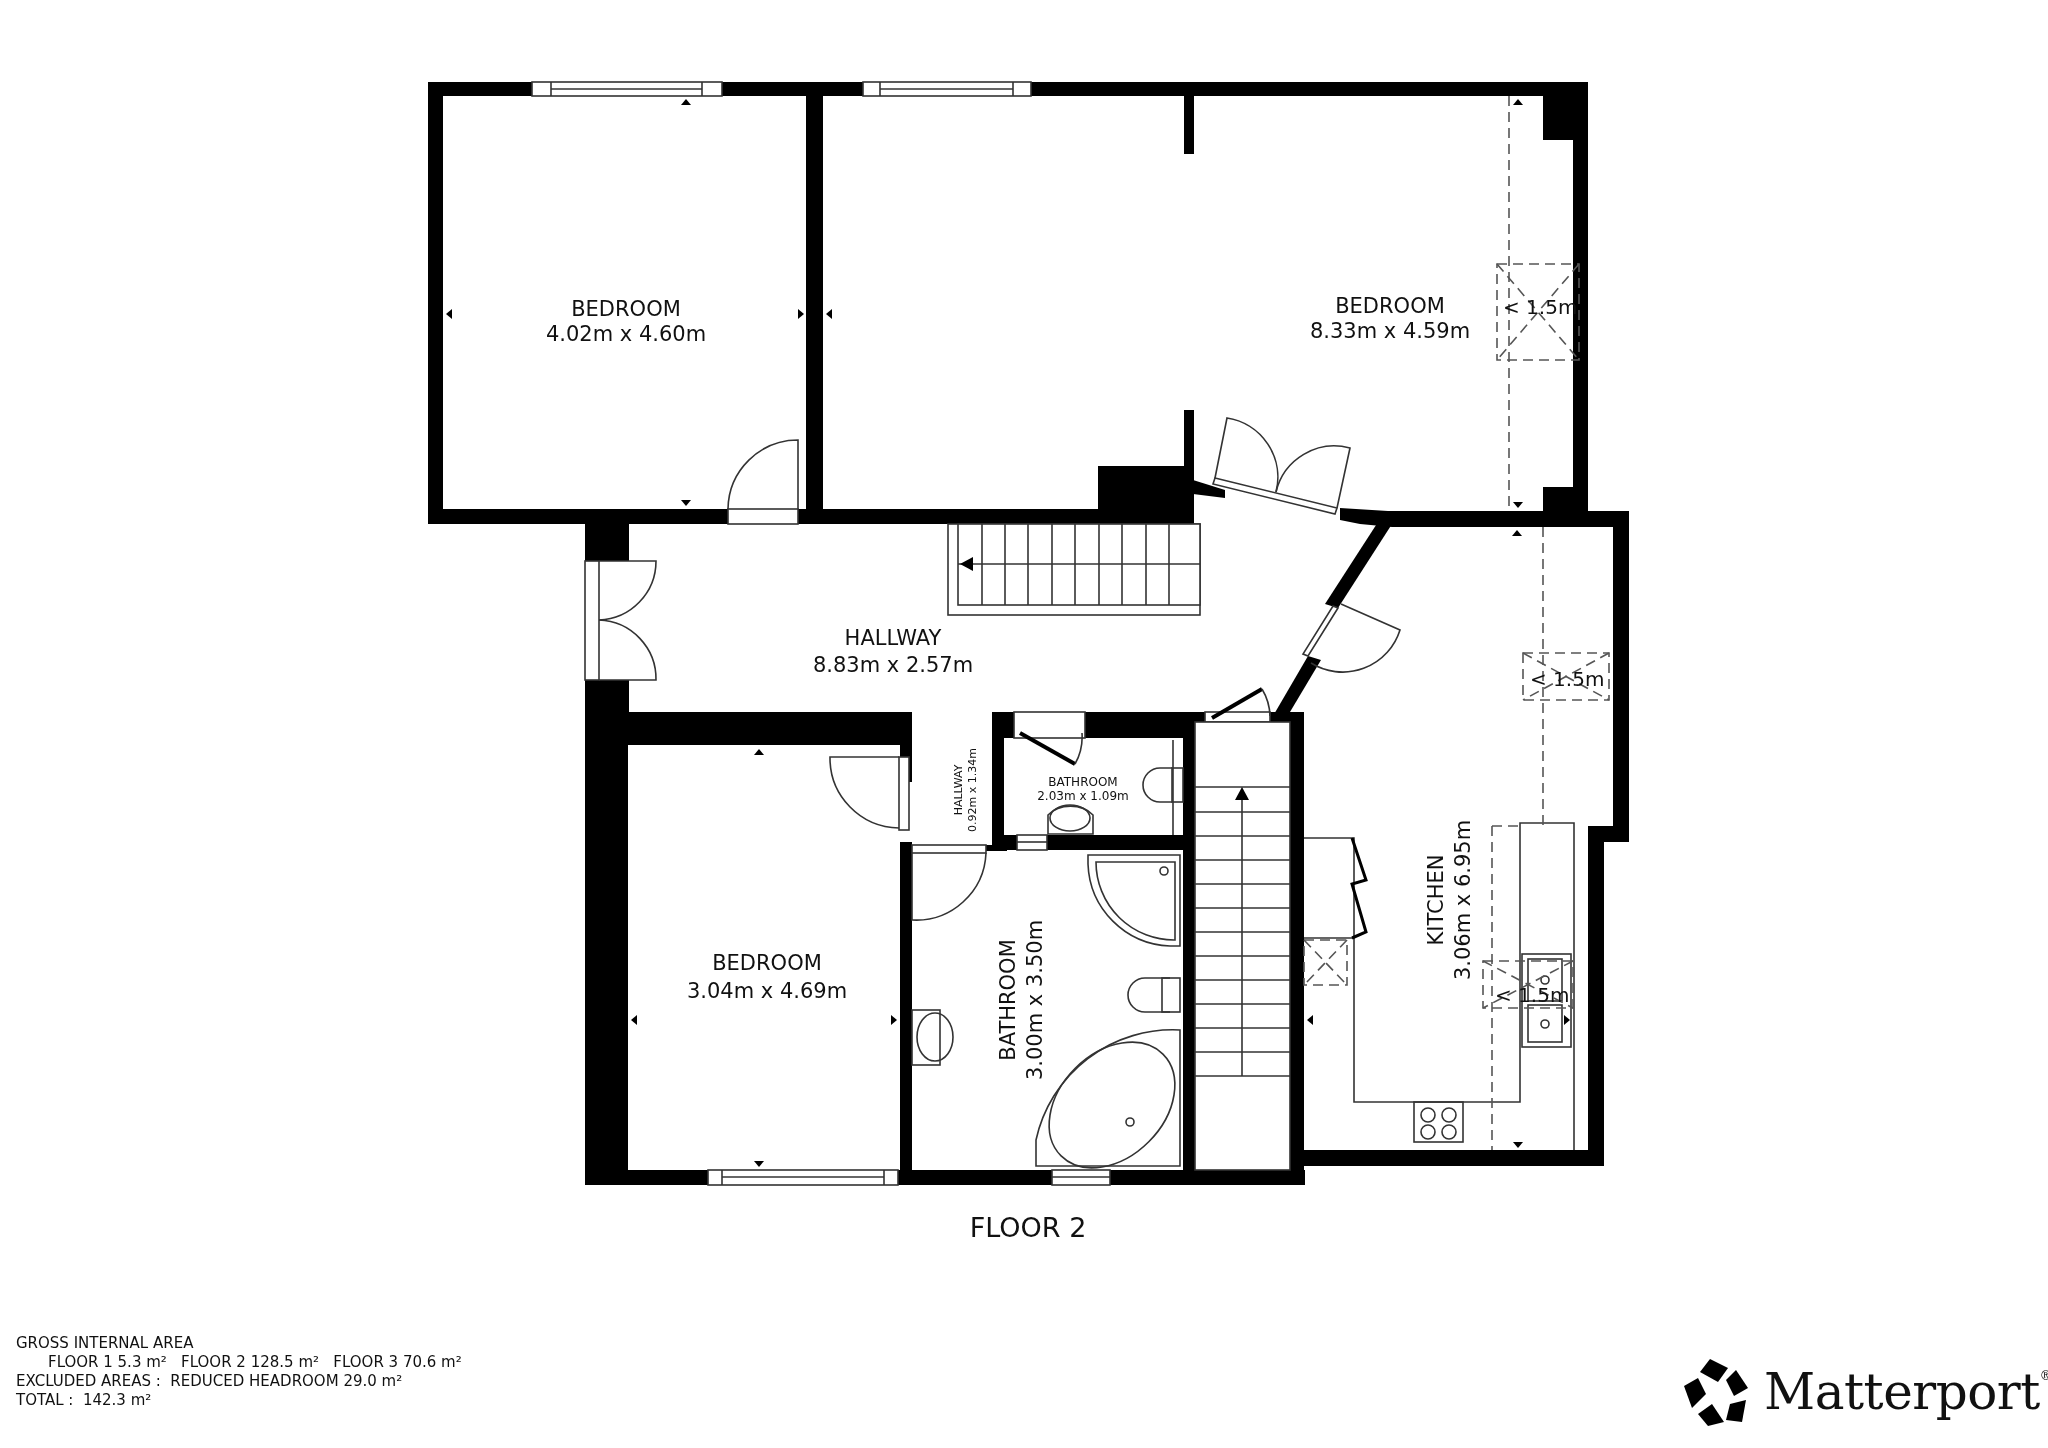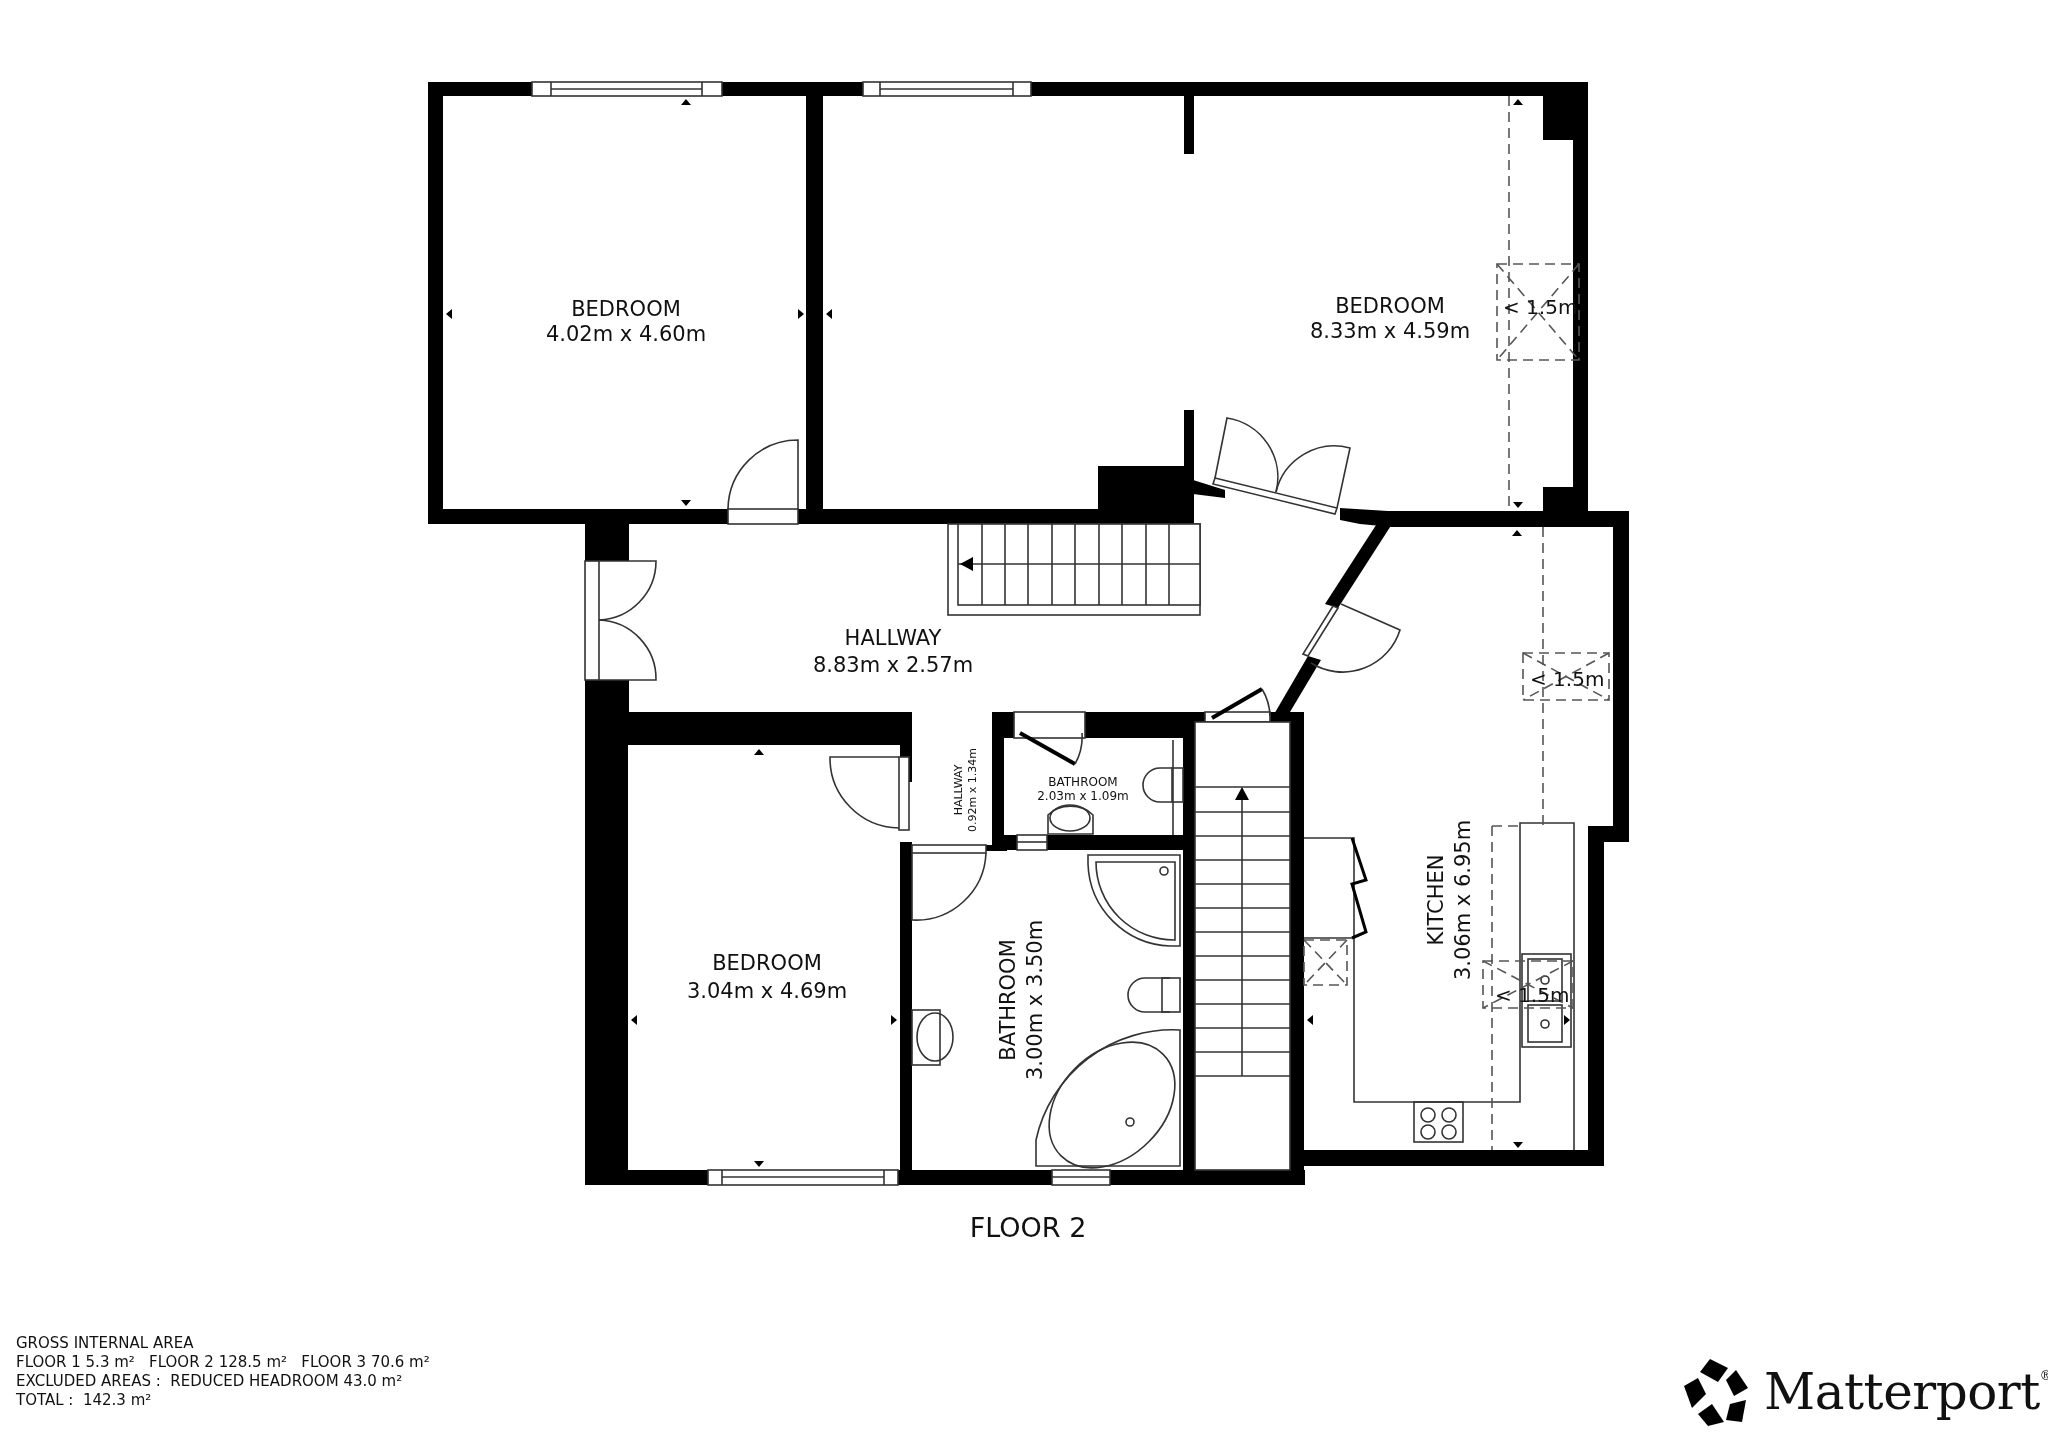--- a/index.html
+++ b/index.html
@@ -283,22 +283,22 @@
 
   <text class="lbl" x="1503" y="314" font-size="20">&lt; 1.5m</text>
   <text class="lbl" x="1530" y="686" font-size="20">&lt; 1.5m</text>
   <text class="lbl" x="1495" y="1002" font-size="20">&lt; 1.5m</text>
 
   <text class="lbl" x="1028" y="1237" font-size="27" text-anchor="middle">FLOOR 2</text>
 </svg>
 
 <div class="footer" style="top:1334px;">
   <div>GROSS INTERNAL AREA</div>
-  <div style="white-space:pre;">FLOOR 1 5.3 m²   FLOOR 2 128.5 m²   FLOOR 3 70.6 m²</div>
-  <div style="white-space:pre;">EXCLUDED AREAS :  REDUCED HEADROOM 43.0 m²</div>
+  <div style="white-space:pre;margin-left:32px;">FLOOR 1 5.3 m²   FLOOR 2 128.5 m²   FLOOR 3 70.6 m²</div>
+  <div style="white-space:pre;">EXCLUDED AREAS :  REDUCED HEADROOM 29.0 m²</div>
   <div style="white-space:pre;">TOTAL :  142.3 m²</div>
 </div>
 
 <div class="logo">
   <svg width="72" height="72" viewBox="0 0 72 72">
     <polygon points="30,3 48,12 38,26 20,16" fill="#000"></polygon>
     <polygon points="56,14 68,32 54,40 46,24" fill="#000"></polygon>
     <polygon points="4,30 18,22 26,38 12,52" fill="#000"></polygon>
     <polygon points="66,44 62,66 46,64 50,48" fill="#000"></polygon>
     <polygon points="18,58 32,48 44,66 28,70" fill="#000"></polygon>

